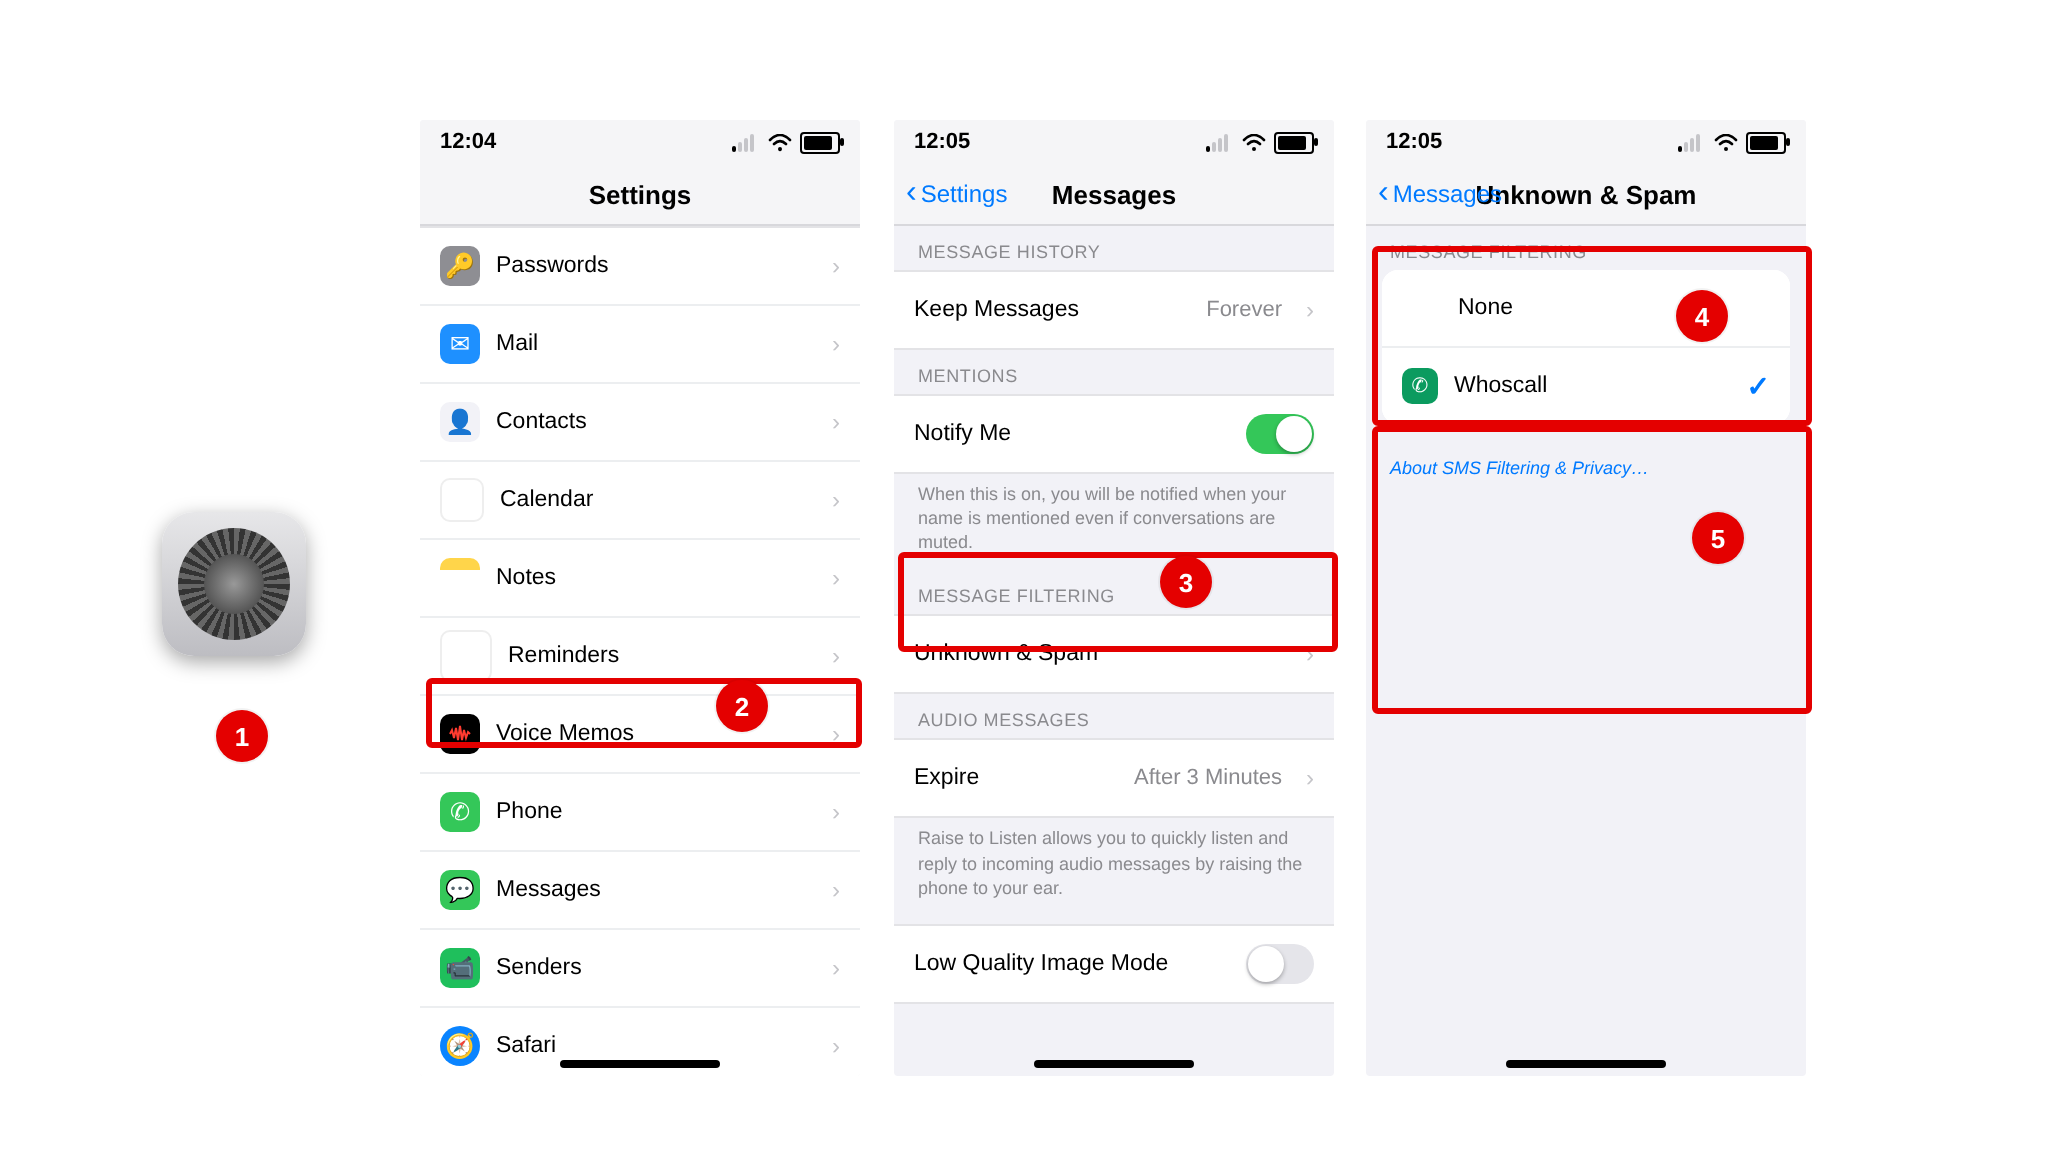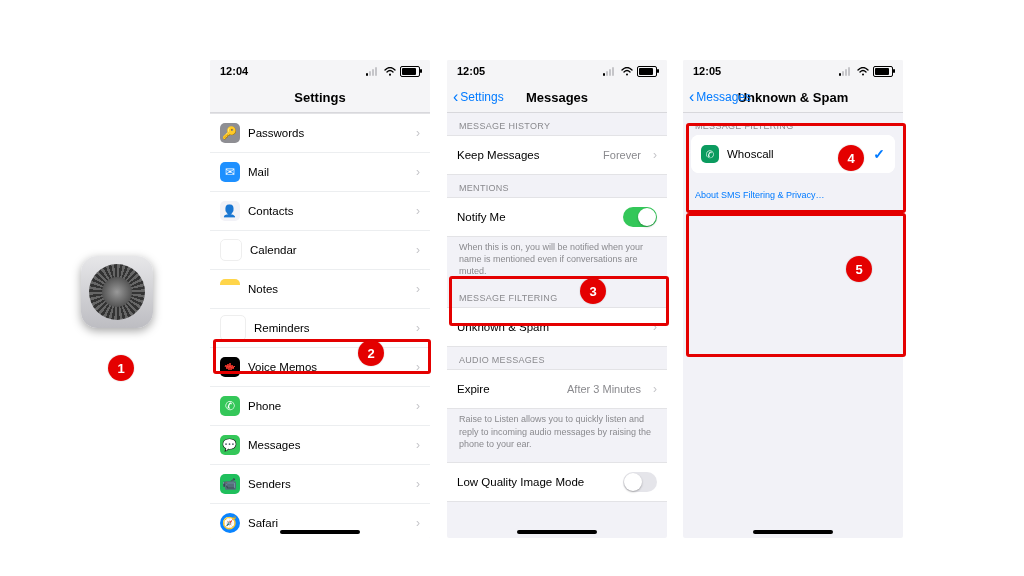--- a/index.html
+++ b/index.html
@@ -101,21 +101,21 @@
     letter-spacing:0.3px;
     padding: 8px 12px 4px;
     text-transform: uppercase;
   }
   .section-ftr {
     color:#8a8a8e;
     font-size:9px;
     line-height:1.35;
     padding: 4px 12px 8px;
   }
-  .section-ftr a, .link { color:#007aff; text-decoration:none; }
+  .section-ftr a, .link { color:#007aff; text-decoration:none;font-style:italic; }
 
   .rowgroup {
     background:#fff;
     border-top:1px solid #e3e3e6;
     border-bottom:1px solid #e3e3e6;
     margin: 0;
   }
   .rowgroup.rounded {
     margin: 0 8px;
     border: none;
@@ -415,20 +415,25 @@
           <span class="chev">‹</span>
           <span>Messages</span>
         </span>
     <span class="nav-title">Unknown &amp; Spam</span>
   </div>
   <div class="list">
     <div class="section-hdr">MESSAGE FILTERING</div>
 
     <div class="rowgroup rounded">
       <div class="row">
+        <span style="width:20px"></span>
+        <span class="label">None</span>
+        <span class="spacer"></span>
+      </div>
+      <div class="row">
         <span class="appicon ic-wcall" style="width:18px;height:18px;flex:0 0 18px;font-size:10px">✆</span>
         <span class="label">Whoscall</span>
         <span class="check">✓</span>
       </div>
     </div>
     <div class="section-ftr">
       <br>
       <span class="link">About SMS Filtering &amp; Privacy…</span>
     </div>
   </div>

